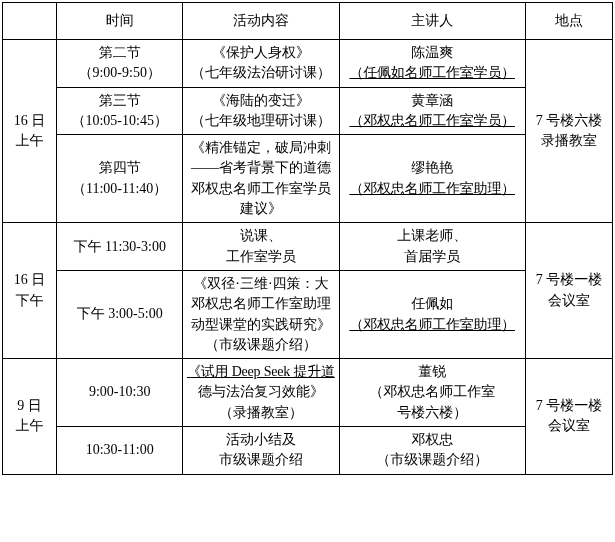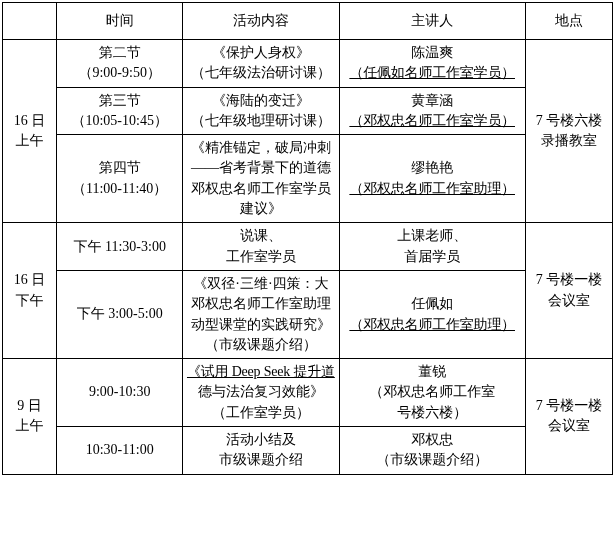--- a/index.html
+++ b/index.html
@@ -155,21 +155,21 @@
       <td class="day-cell" rowspan="2">
         <span class="cell-line">9 日</span>
         <span class="cell-line">上午</span>
       </td>
       <td>
         <span class="cell-line">9:00-10:30</span>
       </td>
       <td>
         <span class="cell-line tight">《试用 Deep Seek 提升道</span>
         <span class="cell-line">德与法治复习效能》</span>
-        <span class="cell-line">（工作室学员）</span>
+        <span class="cell-line">（录播教室）</span>
       </td>
       <td>
         <span class="cell-line">董锐</span>
         <span class="cell-line">（邓权忠名师工作室</span>
         <span class="cell-line">号楼六楼）</span>
       </td>
       <td rowspan="2">
         <span class="cell-line">7 号楼一楼</span>
         <span class="cell-line">会议室</span>
       </td>

